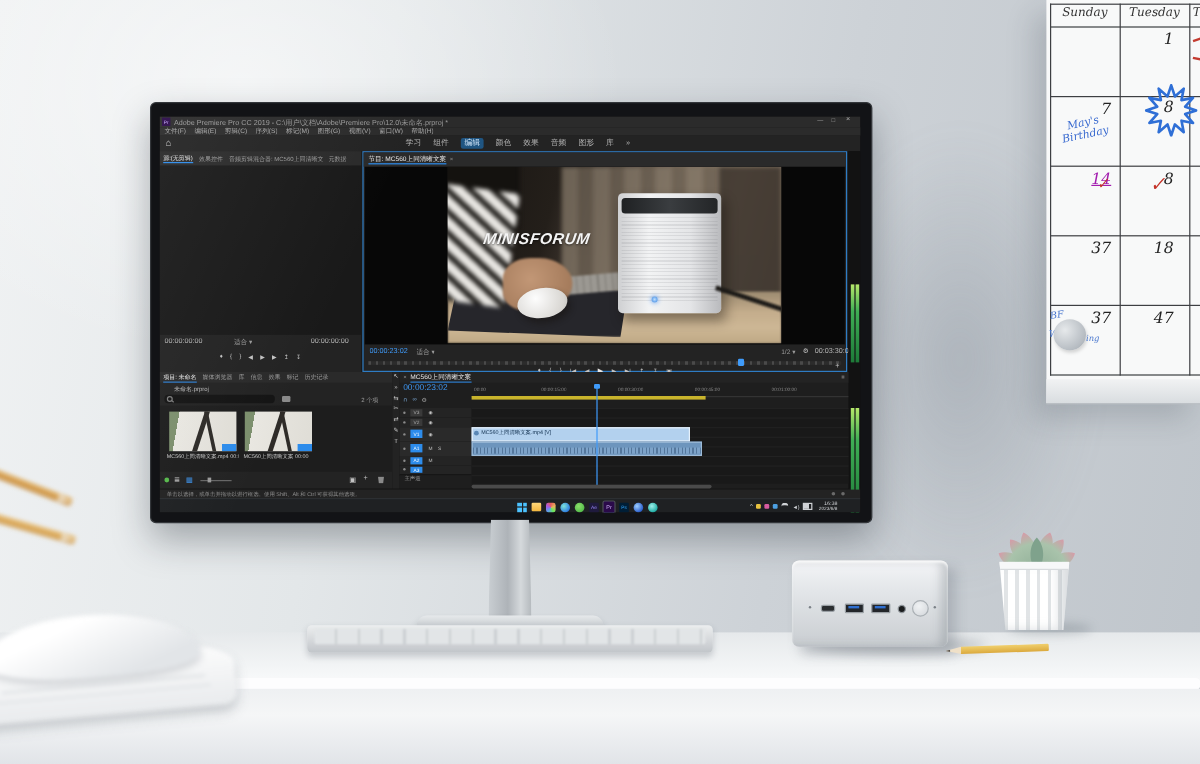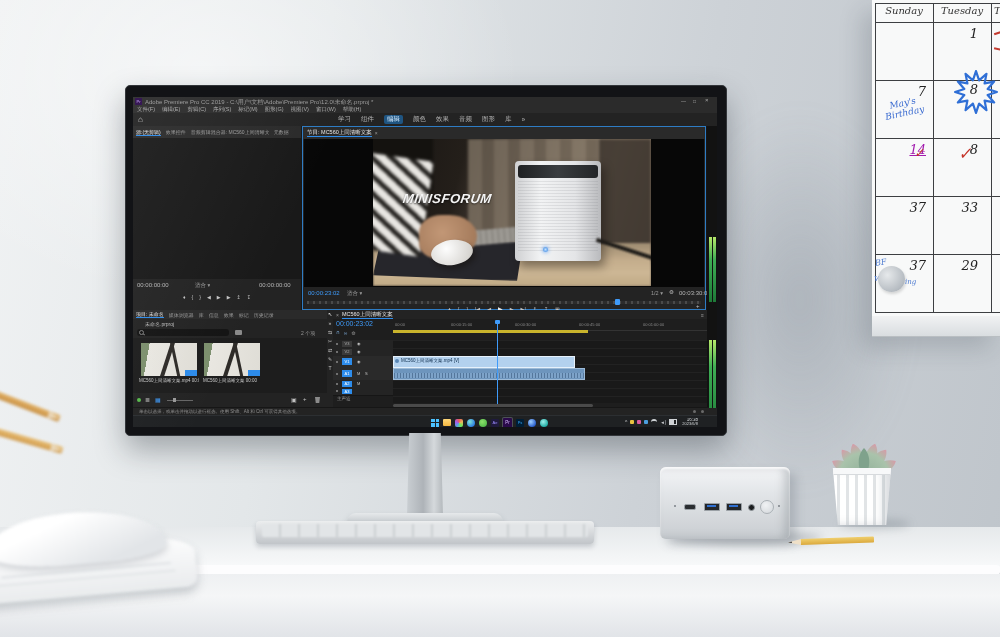--- a/index.html
+++ b/index.html
@@ -44,23 +44,23 @@
     <div class="a hand t" style="left:4px;top:5px;width:56px;text-align:center;font-size:10px;color:#333;">Sunday</div>
     <div class="a hand t" style="left:62px;top:5px;width:56px;text-align:center;font-size:10px;color:#333;">Tuesday</div>
     <div class="a hand t" style="left:122px;top:5px;width:20px;font-size:10px;color:#333;">Tuesday</div>
 
     <div class="a hand" style="left:66px;top:26px;width:40px;text-align:right;font-size:13px;color:#222;">1</div>
     <div class="a hand" style="left:8px;top:84px;width:46px;text-align:right;font-size:13px;color:#222;">7</div>
     <div class="a hand" style="left:66px;top:82px;width:40px;text-align:right;font-size:13px;color:#222;z-index:3;">8</div>
     <div class="a hand" style="left:8px;top:142px;width:46px;text-align:right;font-size:13px;color:#a21caf;text-decoration:underline;">14</div>
     <div class="a hand" style="left:66px;top:142px;width:40px;text-align:right;font-size:13px;color:#222;">8</div>
     <div class="a hand" style="left:8px;top:200px;width:46px;text-align:right;font-size:13px;color:#222;">37</div>
-    <div class="a hand" style="left:66px;top:200px;width:40px;text-align:right;font-size:13px;color:#222;">33</div>
+    <div class="a hand" style="left:66px;top:200px;width:40px;text-align:right;font-size:13px;color:#222;">18</div>
     <div class="a hand" style="left:8px;top:258px;width:46px;text-align:right;font-size:13px;color:#222;">37</div>
-    <div class="a hand" style="left:66px;top:258px;width:40px;text-align:right;font-size:13px;color:#222;">29</div>
+    <div class="a hand" style="left:66px;top:258px;width:40px;text-align:right;font-size:13px;color:#222;">47</div>
 
     <div class="a" style="left:122px;top:32px;width:8px;height:2px;background:#c43b30;transform:rotate(-18deg);"></div>
     <div class="a" style="left:122px;top:48px;width:8px;height:2px;background:#c43b30;transform:rotate(12deg);"></div>
 
     <svg class="a" style="left:82px;top:70px;" width="44" height="44" viewBox="0 0 40 40">
       <path d="M39,20 L30.6,22.8 L36.5,29.5 L27.8,27.8 L29.5,36.5 L22.8,30.6 L20,39 L17.2,30.6 L10.5,36.5 L12.2,27.8 L3.5,29.5 L9.4,22.8 L1,20 L9.4,17.2 L3.5,10.5 L12.2,12.2 L10.5,3.5 L17.2,9.4 L20,1 L22.8,9.4 L29.5,3.5 L27.8,12.2 L36.5,10.5 L30.6,17.2 Z" fill="none" stroke="#2f6fd6" stroke-width="2" stroke-linejoin="round"></path>
     </svg>
 
     <div class="a hand" style="left:12px;top:98px;transform:rotate(-12deg);color:#3a6bd0;font-size:9px;line-height:10px;text-align:center;">
       <div>May's</div>

